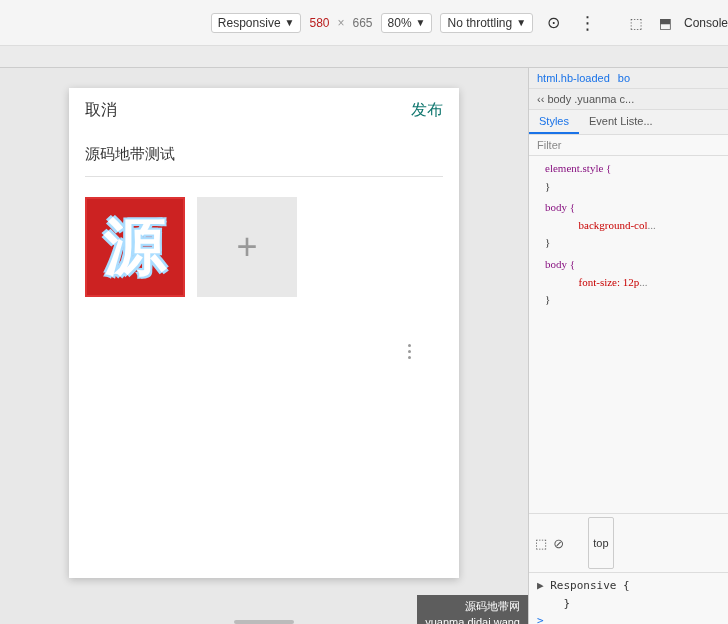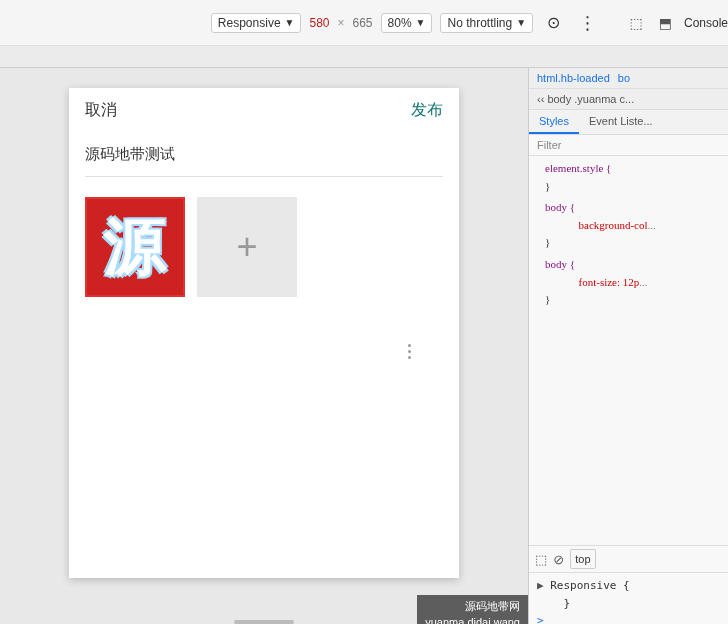--- a/index.html
+++ b/index.html
@@ -448,21 +448,21 @@
         &nbsp;&nbsp;<span class="css-property">font-size: 12p<span class="css-truncated">...</span></span><br>
         <span class="css-brace">}</span>
       </div>
     </div>
 
     <div class="devtools-bottom">
 
       <div class="devtools-toolbar2">
         <span style="font-size:13px;color:#555;cursor:pointer;">⬚</span>
         <span style="font-size:13px;color:#555;cursor:pointer;">⊘</span>
-        <span style="font-size:11px;color:#333;border:1px solid #ccc;padding:3px 4px;border-radius:2px;">top</span>
+        <span style="font-size:11px;color:#333;border:1px solid #ccc;padding:19px 4px;border-radius:2px;margin-left:18px;">top</span>
       </div>
 
       <div class="console-output">
         <div>
           <span class="console-arrow">▶</span>
           <span> Responsive {</span>
         </div>
         <div>
           &nbsp;&nbsp;&nbsp;&nbsp;<span>}</span>
         </div>

